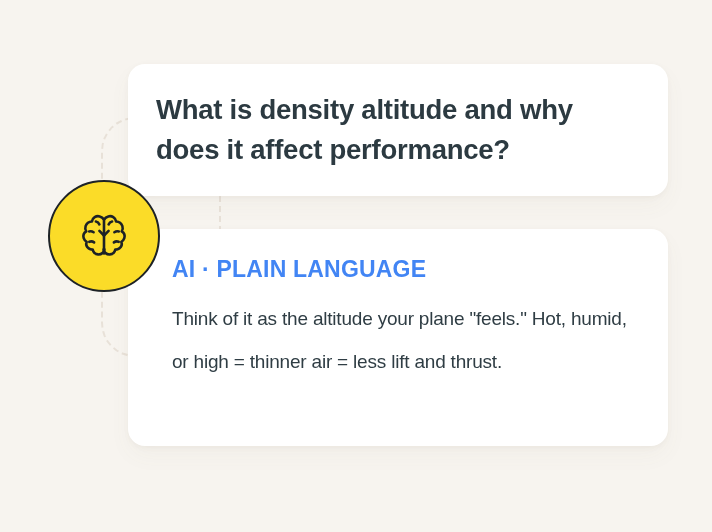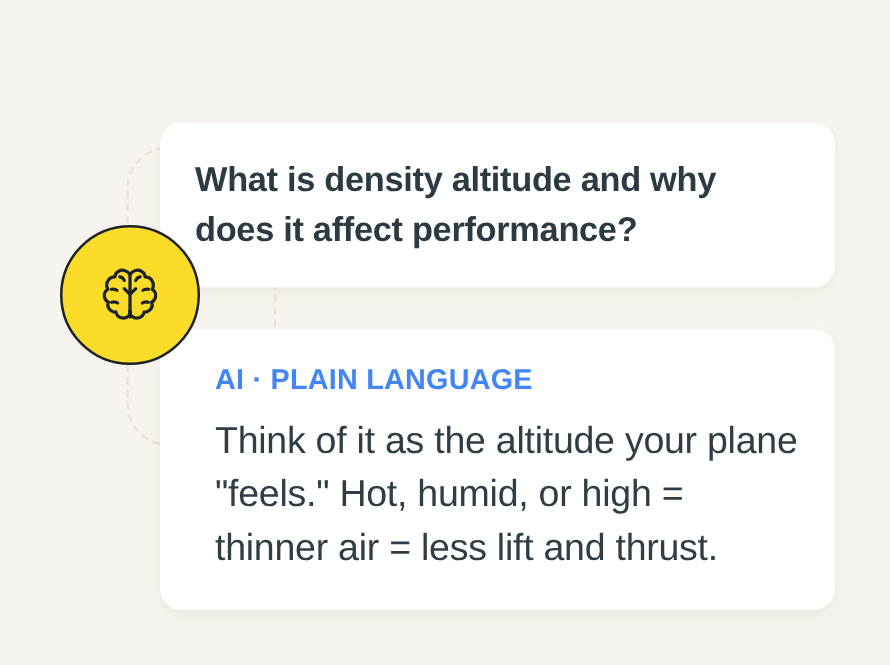--- a/index.html
+++ b/index.html
@@ -32,21 +32,21 @@
     border: 2px dashed #e8e1d8;
     border-radius: 34px;
     box-sizing: border-box;
     background: transparent;
   }
 
   
   .cards {
     position: absolute;
     left: 128px;
-    top: 98px;
+    top: 64px;
     width: 540px;
   }
 
   .card {
     background: #ffffff;
     border-radius: 17px;
     box-sizing: border-box;
     box-shadow: 0 2px 5px rgba(120, 105, 85, 0.055),
                 0 10px 22px rgba(120, 105, 85, 0.045);
   }
@@ -75,21 +75,21 @@
     margin: 0 0 14px 0;
     font-size: 23px;
     line-height: 28px;
     font-weight: bold;
     letter-spacing: 0.2px;
     color: #4285f4;
   }
 
   .answer-text {
     margin: 0;
-    font-size: 30px;
+    font-size: 19px;
     line-height: 43px;
     font-weight: normal;
     letter-spacing: -0.2px;
     color: #2f3d44;
   }
 
   
   .brain-badge {
     position: absolute;
     left: 48px;

